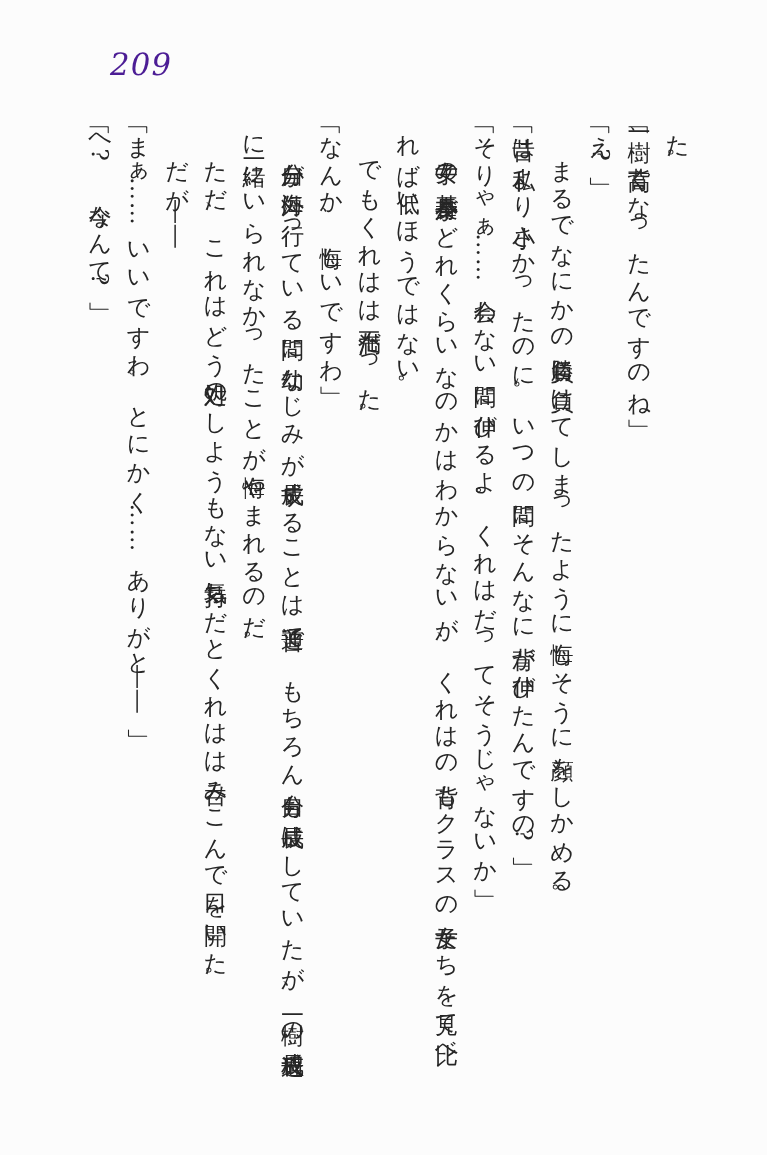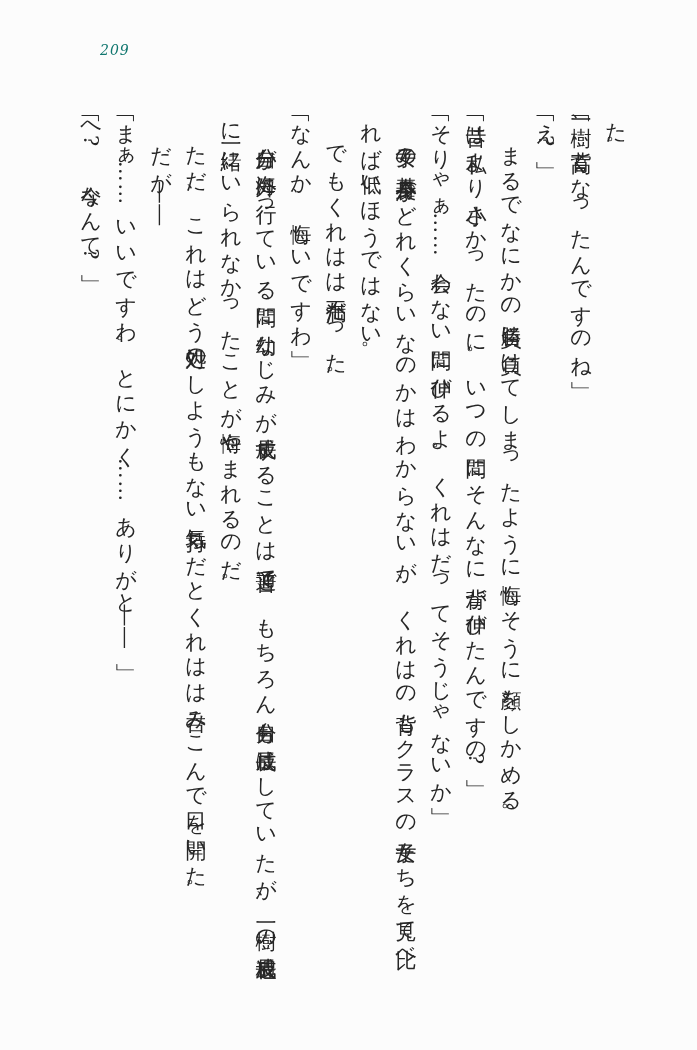--- a/index.html
+++ b/index.html
@@ -15,23 +15,23 @@
     font-family: "DejaVu Serif", "Liberation Serif", serif;
   }
   .page {
     position: absolute;
     inset: 0;
   }
   .page-number {
     position: absolute;
     left: 100px;
     top: 42px;
-    font-size: 14px;
+    font-size: 28px;
     font-style: italic;
-    color: #0f766e;
+    color: #4c1d95;
     letter-spacing: 1px;
     font-family: "DejaVu Serif", "Liberation Serif", serif;
   }
   .text-block {
     position: absolute;
     top: 108px;
     right: 64px;
     height: 860px;
     writing-mode: vertical-rl;
     -webkit-writing-mode: vertical-rl;

